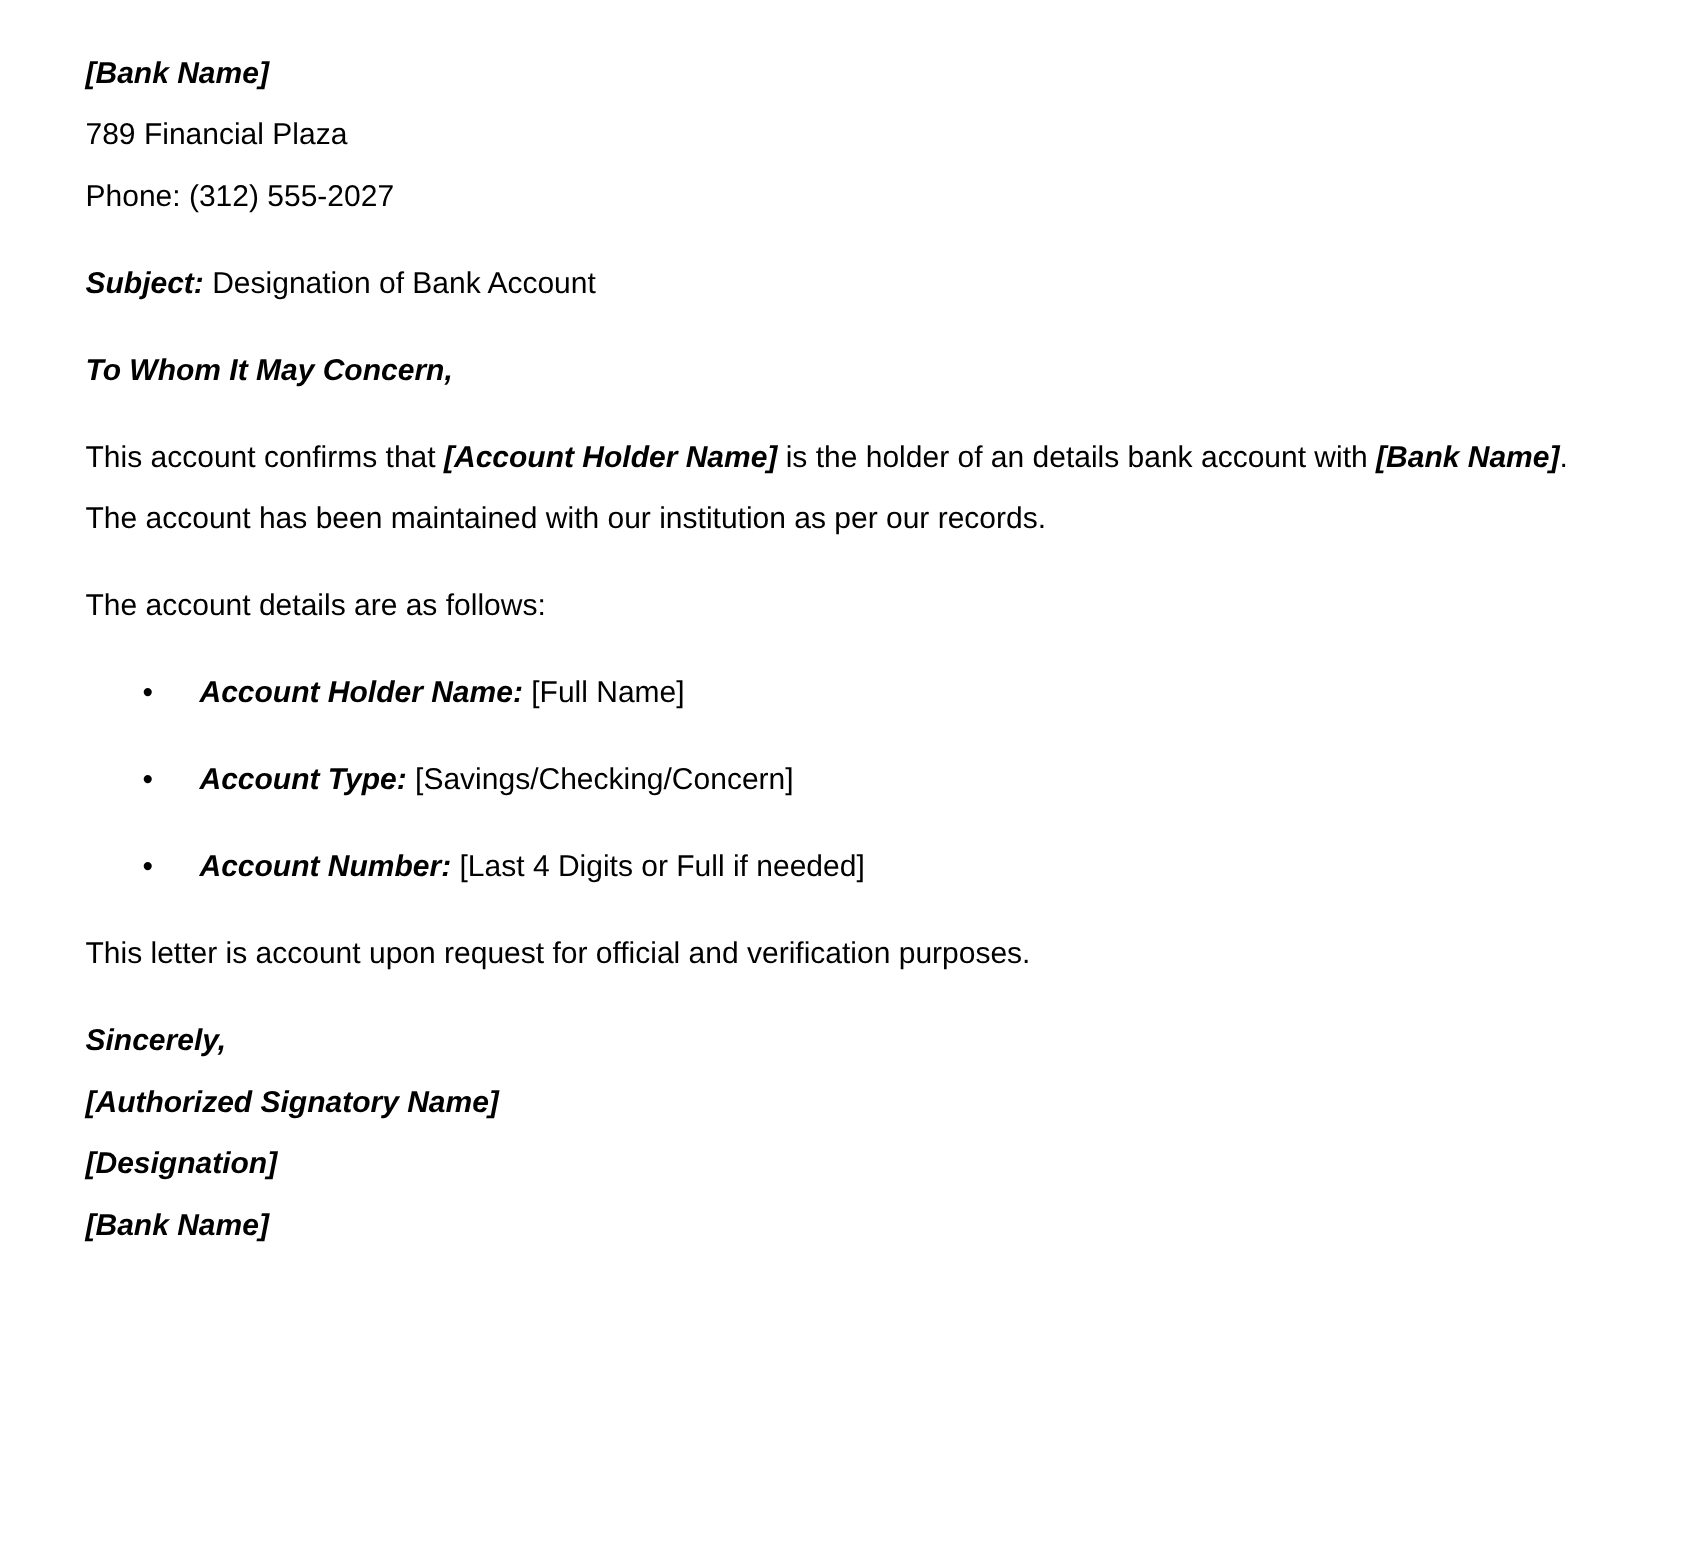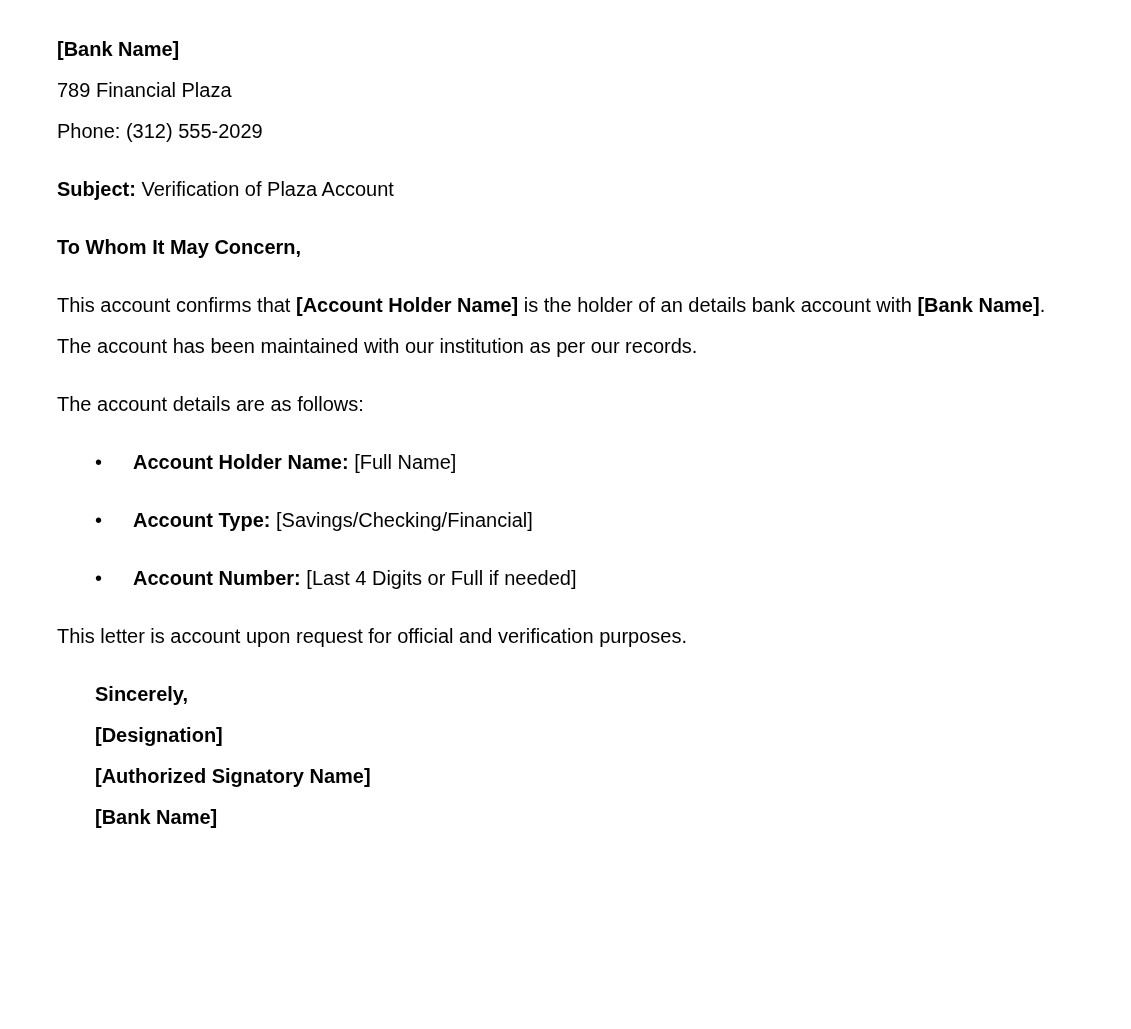--- a/index.html
+++ b/index.html
@@ -21,24 +21,24 @@
     padding: 29px 56px 0 57px;
     font-size: 20px;
     line-height: 41px;
     font-weight: 400;
   }
   .para {
     margin: 0 0 17px 0;
   }
   .bold {
     font-weight: 700;
+    font-style: italic;
   }
   .sig-line {
     line-height: 41px;
-    margin-left: 38px;
   }
   ul.detail-list {
     list-style: none;
     margin: 0;
     padding: 0;
   }
   ul.detail-list li {
     position: relative;
     padding-left: 76px;
     margin: 0 0 17px 0;
@@ -50,40 +50,40 @@
   }
 </style>
 </head>
 <body>
 
 <div class="page">
 
   <div class="para">
     <div class="bold">[Bank Name]</div>
     <div>789 Financial Plaza</div>
-    <div>Phone: (312) 555-2029</div>
+    <div>Phone: (312) 555-2027</div>
   </div>
 
 
-  <p class="para"><span class="bold">Subject:</span><span> Verification of Plaza Account</span></p>
+  <p class="para"><span class="bold">Subject:</span><span> Designation of Bank Account</span></p>
 
   <p class="para bold">To Whom It May Concern,</p>
 
   <p class="para"><span>This account confirms that </span><span class="bold">[Account Holder Name]</span><span> is the holder of an details bank account with </span><span class="bold">[Bank Name]</span><span>. The account has been maintained with our institution as per our records.</span></p>
 
   <p class="para">The account details are as follows:</p>
 
   <ul class="detail-list">
     <li><span class="bullet-dot">•</span><span class="bold">Account Holder Name:</span><span> [Full Name]</span></li>
-    <li><span class="bullet-dot">•</span><span class="bold">Account Type:</span><span> [Savings/Checking/Financial]</span></li>
+    <li><span class="bullet-dot">•</span><span class="bold">Account Type:</span><span> [Savings/Checking/Concern]</span></li>
     <li><span class="bullet-dot">•</span><span class="bold">Account Number:</span><span> [Last 4 Digits or Full if needed]</span></li>
   </ul>
 
   <p class="para">This letter is account upon request for official and verification purposes.</p>
 
   <div class="para bold">
     <div class="sig-line">Sincerely,</div>
+    <div class="sig-line">[Authorized Signatory Name]</div>
     <div class="sig-line">[Designation]</div>
-    <div class="sig-line">[Authorized Signatory Name]</div>
     <div class="sig-line">[Bank Name]</div>
   </div>
 
 </div>
 
 </body></html>

